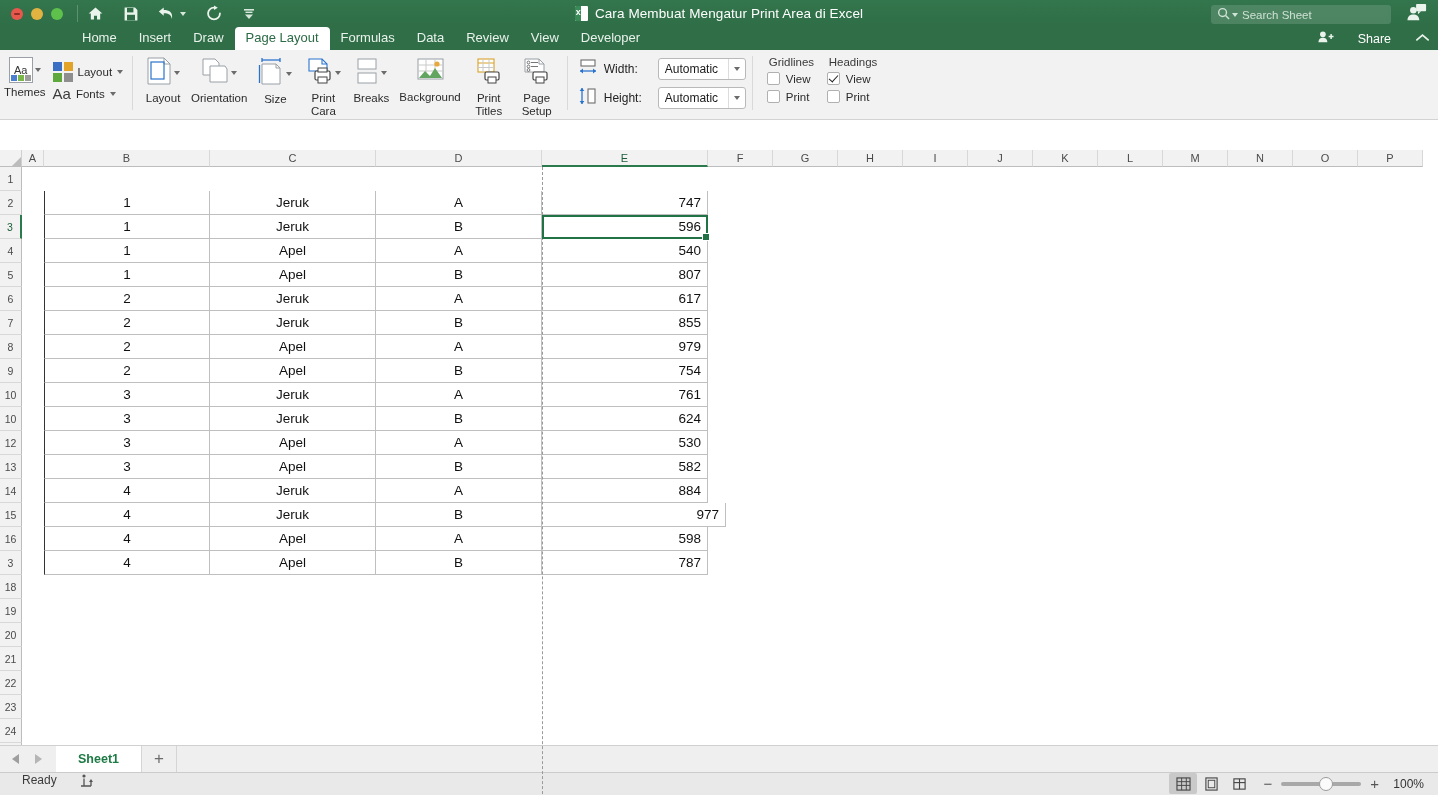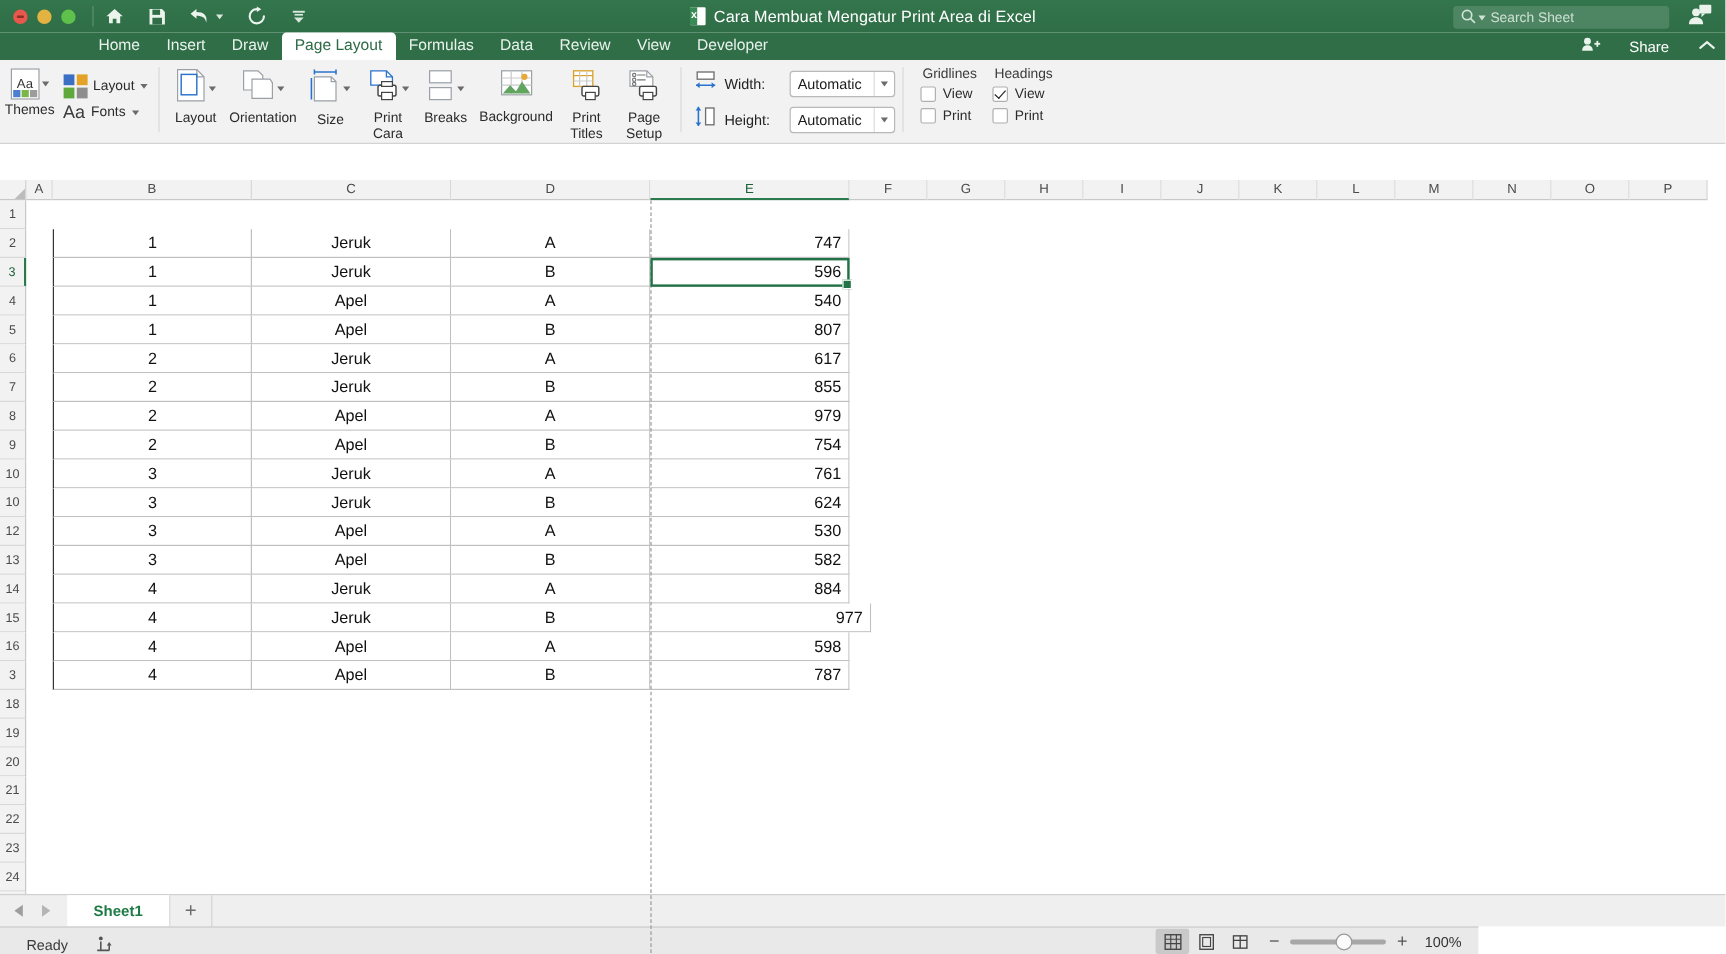--- a/index.html
+++ b/index.html
@@ -225,22 +225,22 @@
   .stab {
     height: 27px; background: #fff; display: flex; align-items: center; padding: 0 22px;
     font-size: 12.5px; font-weight: bold; color: #1e7a45; border-right: 1px solid #d5d5d5;
   }
   .addsheet { width: 34px; display: flex; align-items: center; justify-content: center;
               font-size: 17px; color: #6c6c6c; }
   .stabdiv { width: 1px; height: 27px; background: #d5d5d5; }
 
   
   .statusbar {
-    position: absolute; left: 0; top: 772px; width: 1232px; height: 23px;
-    background: #e9e9e9; border-top: 1px solid #cbcbcb; display: flex; align-items: flex-end;
+    position: absolute; left: 0; top: 772px; width: 1438px; height: 23px;
+    background: #e9e9e9; border-top: 1px solid #cbcbcb; display: flex; align-items: flex-start;
   }
   .ready { font-size: 12px; color: #3a3a3a; padding-left: 22px; }
   .stat-ico { padding-left: 22px; display: flex; align-items: center; }
   .right-status { margin-left: auto; display: flex; align-items: center; gap: 0; padding-right: 10px; }
   .vbtn {
     width: 28px; height: 21px; display: flex; align-items: center; justify-content: center;
   }
   .vbtn.on { background: #c9c9c9; border-radius: 2px; }
   .zoomctl { display: flex; align-items: center; gap: 9px; margin-left: 10px; }
   .zline { width: 80px; height: 4px; background: #a8a8a8; border-radius: 2px; position: relative; }

